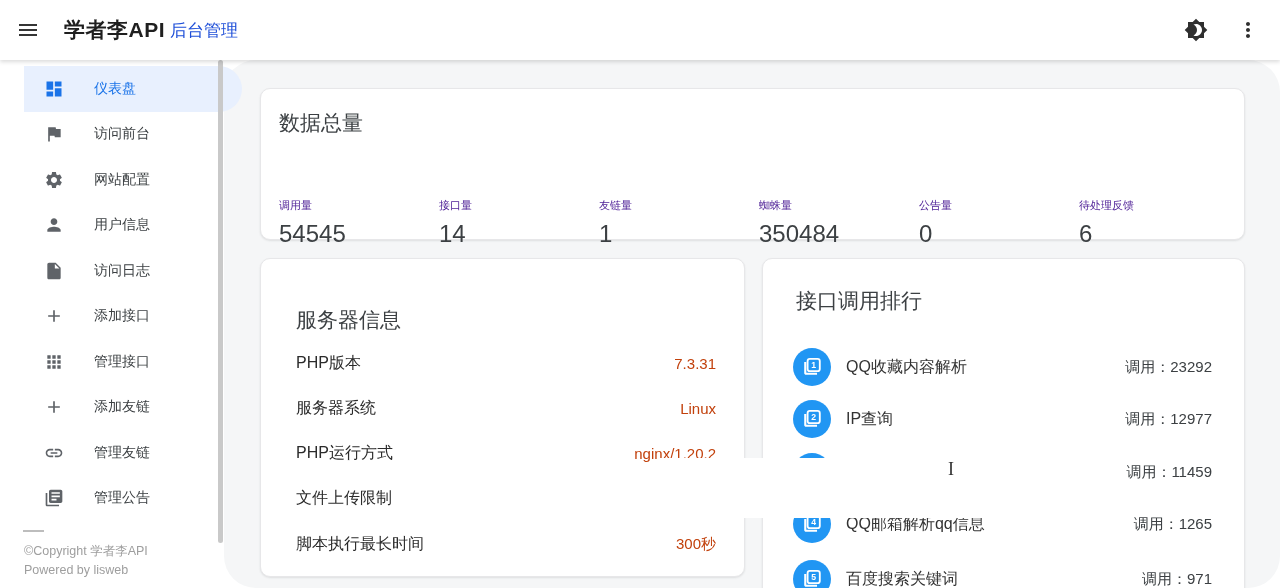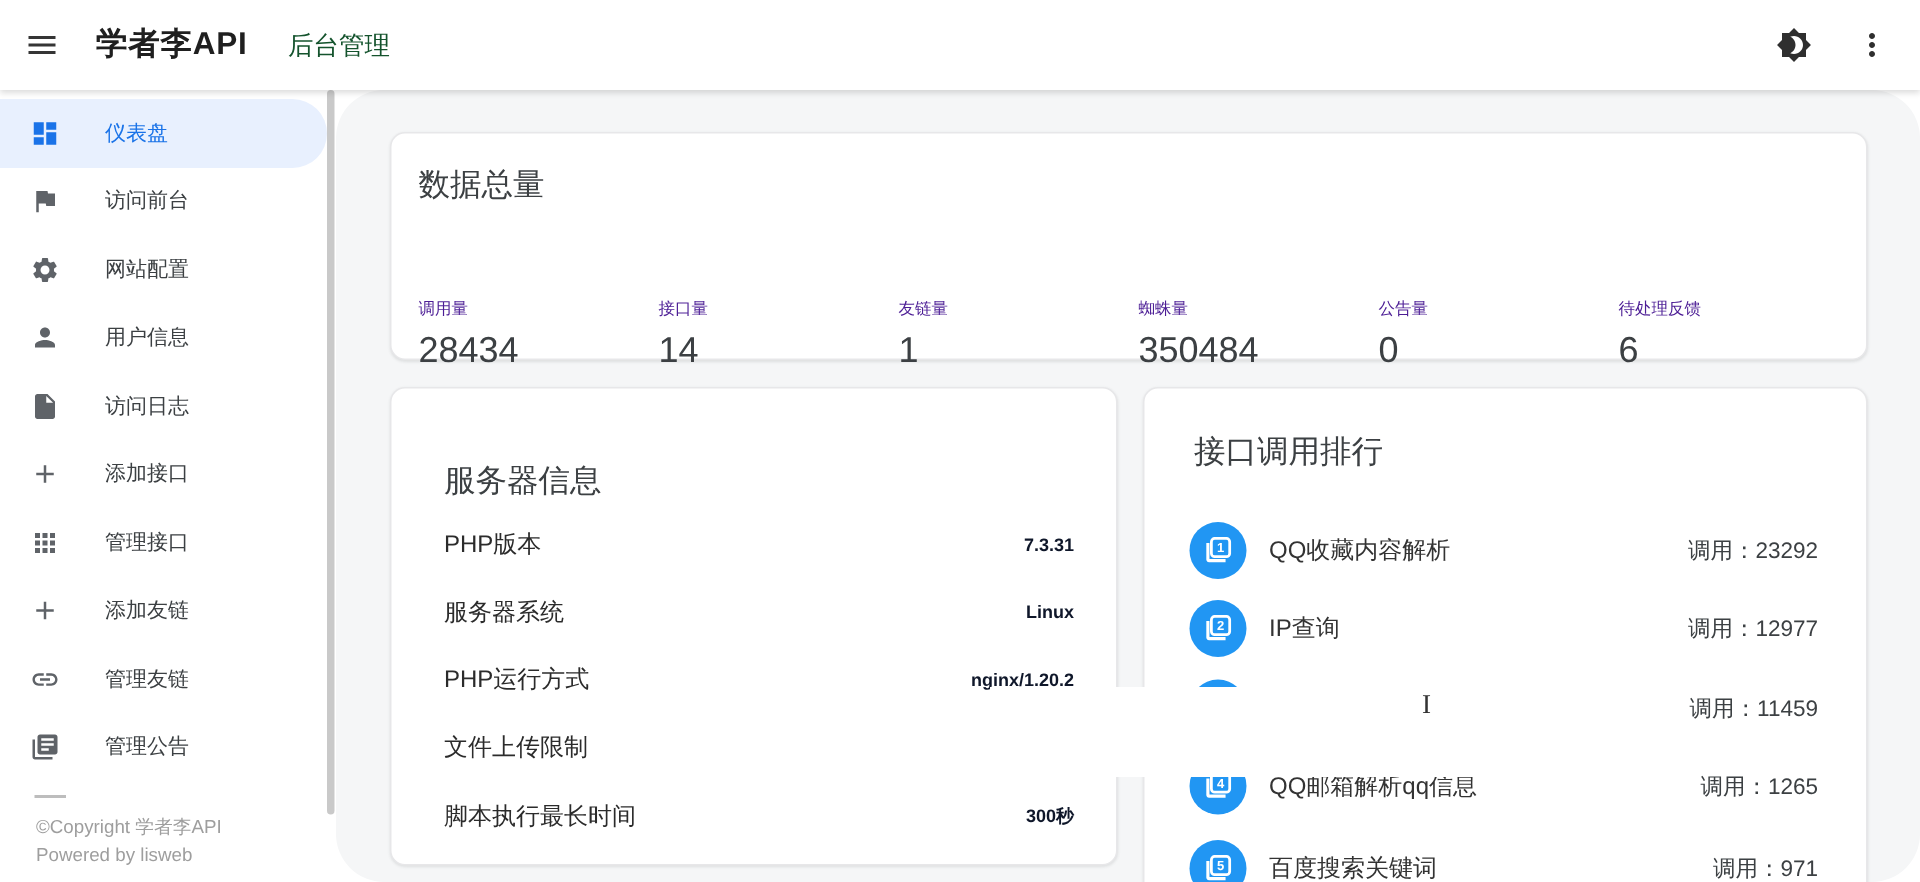--- a/index.html
+++ b/index.html
@@ -6,29 +6,29 @@
   html,body { width:1280px; height:588px; overflow:hidden; background:#fff;
     font-family:"Liberation Sans","DejaVu Sans",sans-serif; }
 
   
   .header { position:absolute; left:0; top:0; width:1280px; height:60px; background:#fff;
     z-index:30; box-shadow:0 2px 4px rgba(0,0,0,.14); }
   .menu-btn { position:absolute; left:16px; top:18px; width:24px; height:24px; cursor:pointer; color:#353535; }
   .app-title { position:absolute; left:64px; top:0; height:60px; line-height:60px;
     font-size:21px; font-weight:700; color:#1f1f1f; letter-spacing:.5px; }
   .app-subtitle { position:absolute; left:170px; top:0; height:60px; line-height:62px;
-    font-size:17px; color:#14532d;margin-left:22px; }
+    font-size:17px; color:#1d4ed8; }
   .icon-btn { position:absolute; top:18px; width:24px; height:24px; cursor:pointer; color:#2f2f2f; }
   .theme-btn { left:1184px; }
   .kebab-btn { left:1236px; }
   svg { display:block; }
 
   
   .sidebar { position:absolute; left:0; top:60px; width:224px; height:528px; background:#fff; z-index:20; }
-  .nav { padding-top:6px; }
+  .nav { padding-top:6px;margin-left:24px; }
   .nav-item { position:relative; width:218px; height:45.5px; display:flex; align-items:center;
     padding-left:20px; cursor:pointer; color:#5f6368; }
   .nav-item.active { background:#e8f0fe; border-radius:0 26px 26px 0; color:#1a73e8; }
   .nav-icon { width:20px; height:20px; flex:0 0 20px; }
   .nav-label { margin-left:30px; font-size:14px; color:#3c4043; }
   .nav-item.active .nav-label { color:#1a73e8; font-weight:500; }
   .sidebar-footer { position:absolute; left:0; top:470px; width:218px; }
   .footer-divider { margin:0 0 10px 23px; width:21px; height:2px; background:#bdbdbd; }
   .copyright, .powered { margin-left:24px; font-size:12.5px; color:#9e9e9e; line-height:19px; }
   .sidebar-scrollbar { position:absolute; left:218px; top:0; width:5px; height:483px;
@@ -44,21 +44,21 @@
   .stats-card h2 { position:absolute; left:18px; top:20px; }
   .stats-row { position:absolute; left:18px; top:81px; display:grid; grid-template-columns:repeat(6,160px); }
   .stat-label { font-size:11px; color:#4c1d95; margin-bottom:7px;margin-top:28px; }
   .stat-value { font-size:24px; color:#3c4043; }
 
   .server-card { left:36px; top:198px; width:485px; height:319px; }
   .server-card h2 { position:absolute; left:35px; top:28px;margin-top:19px; }
   .srow { position:absolute; left:35px; right:28px; height:20px; display:flex;
     justify-content:space-between; align-items:center; }
   .srow-label { font-size:16px; color:#2b2b2b; }
-  .srow-value { font-size:12px; color:#0f172a;font-weight:bold; }
+  .srow-value { font-size:15px; color:#c2410c; }
   .s1{top:94px} .s2{top:139px} .s3{top:184px} .s4{top:229px} .s5{top:275px}
 
   .ranking-card { left:538px; top:198px; width:483px; height:430px; }
   .ranking-card h2 { position:absolute; left:33px; top:28px; }
   .rrow { position:absolute; left:30px; right:32px; height:38px; display:flex; align-items:center; }
   .r1{top:89px} .r2{top:141px} .r3{top:194px} .r4{top:246px} .r5{top:301px}
   .rank-badge { width:38px; height:38px; border-radius:50%; background:#2196f3; flex:0 0 38px;
     display:flex; align-items:center; justify-content:center; margin-right:15px; }
   .rname { flex:1; font-size:16px; color:#333; }
   .rcalls { font-size:15px; color:#3c4043; }
@@ -189,21 +189,21 @@
   <div class="sidebar-scrollbar"></div>
 </div>
 
 <div class="main">
 
   <div class="card stats-card">
     <h2>数据总量</h2>
     <div class="stats-row">
       <div class="stat">
         <div class="stat-label">调用量</div>
-        <div class="stat-value">28434</div>
+        <div class="stat-value">54545</div>
       </div>
       <div class="stat">
         <div class="stat-label">接口量</div>
         <div class="stat-value">14</div>
       </div>
       <div class="stat">
         <div class="stat-label">友链量</div>
         <div class="stat-value">1</div>
       </div>
       <div class="stat">

